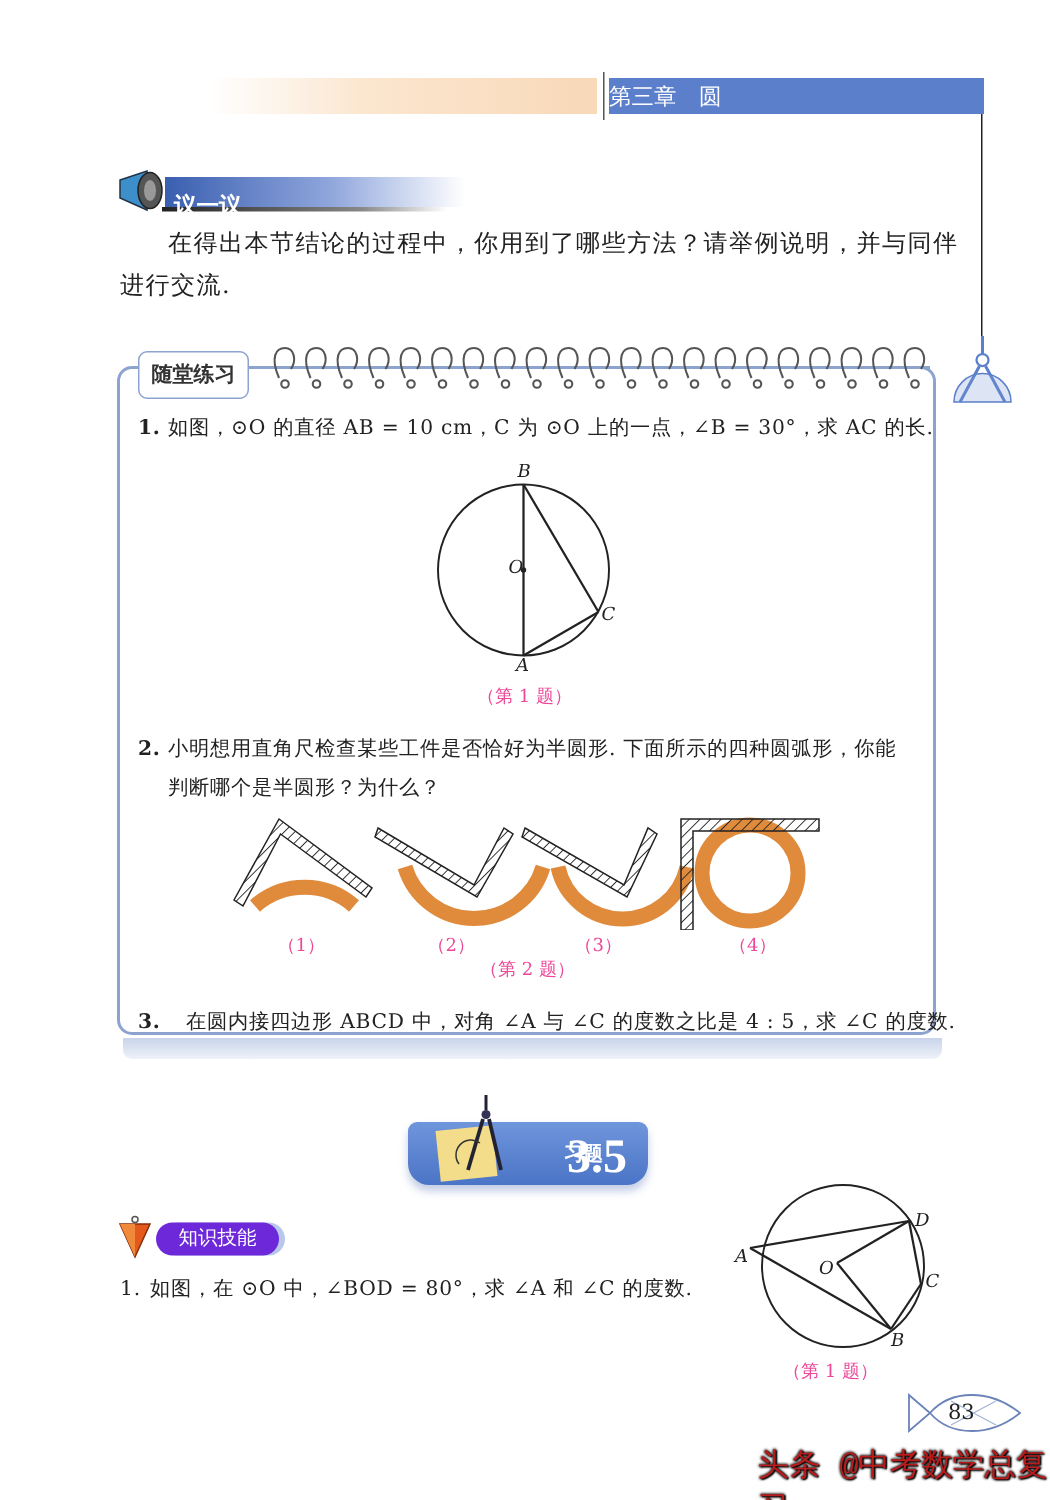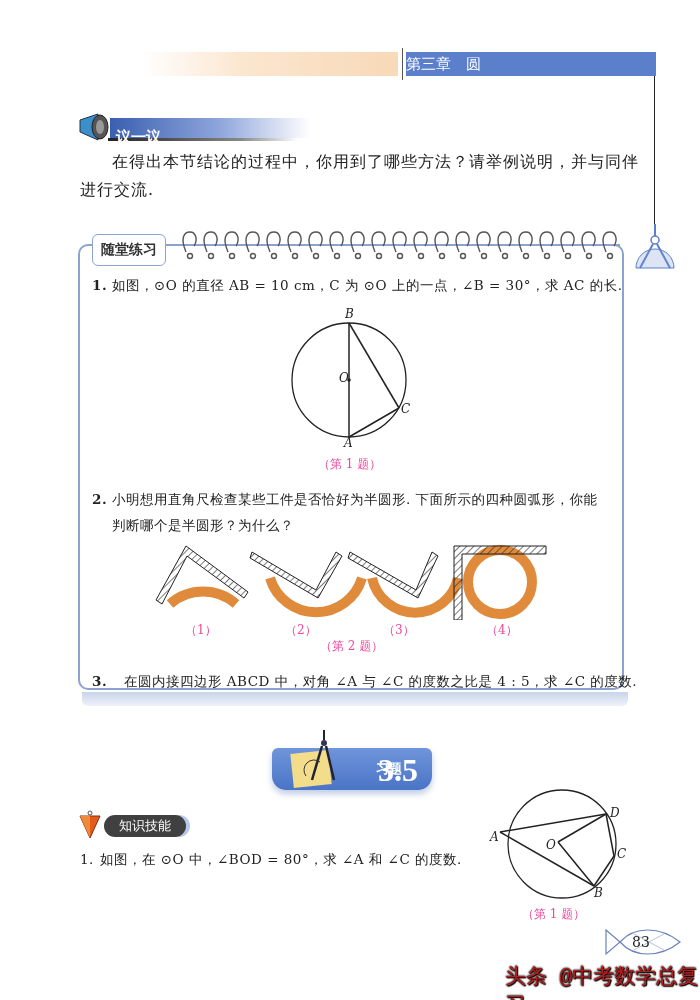--- a/index.html
+++ b/index.html
@@ -16,21 +16,21 @@
   .practice-box{left:78px;top:244px;width:546px;height:446px;border:2px solid #8da3cf;border-radius:10px;box-sizing:border-box;background:#fff;}
   .practice-shadow{left:82px;top:692px;width:546px;height:14px;background:linear-gradient(180deg,#c9d4ea,#eef2f9);border-radius:0 0 6px 6px;}
   .practice-tag{left:92px;top:234px;padding:6px 8px;background:#fff;border:1.5px solid #8da3cf;border-radius:6px;font-family:"DejaVu Sans",sans-serif;font-size:14px;font-weight:bold;color:#333;}
   .rings{left:180px;top:228px;width:440px;height:36px;}
   .q{font-size:13.5px;line-height:26px;letter-spacing:.5px;}
   .cap{font-size:12px;color:#ec4899;}
   .ex-banner{left:272px;top:748px;width:160px;height:42px;background:linear-gradient(180deg,#6f95db,#4a74c6);border-radius:6px 6px 14px 14px;box-shadow:0 4px 6px rgba(80,110,180,.35);}
   .ex-note{left:292px;top:752px;width:38px;height:34px;background:#f3dc8a;transform:rotate(-6deg);}
   .ex-label{left:344px;top:760px;font-family:"DejaVu Sans",sans-serif;color:#fff;font-weight:bold;font-size:13px;margin-left:32px;}
   .ex-num{left:378px;top:752px;font-family:Liberation Serif, serif;color:#fff;font-weight:bold;font-size:32px;}
-  .kn-pill{left:104px;top:815px;width:82px;height:22px;background:#404040;border-radius:11px;color:#fff;font-family:"DejaVu Sans",sans-serif;font-size:13px;line-height:22px;text-align:center;box-shadow:4px 0 0 #b8c8ea;}
+  .kn-pill{left:104px;top:815px;width:82px;height:22px;background:#6d28d9;border-radius:11px;color:#fff;font-family:"DejaVu Sans",sans-serif;font-size:13px;line-height:22px;text-align:center;box-shadow:4px 0 0 #b8c8ea;}
   .watermark{left:505px;top:962px;font-family:Liberation Mono, monospace;font-size:21px;color:#b91c1c;text-shadow:0 0 2px #000,0 0 2px #000,1px 1px 1px #000;}
   .page-no{left:632px;top:934px;font-size:14px;color:#222;}
 </style>
 </head>
 <body>
 
 <div class="abs header-grad"></div>
 <div class="abs header-sep"></div>
 <div class="abs chapter-bar">第三章　圆</div>
 <div class="abs right-rule"></div>

